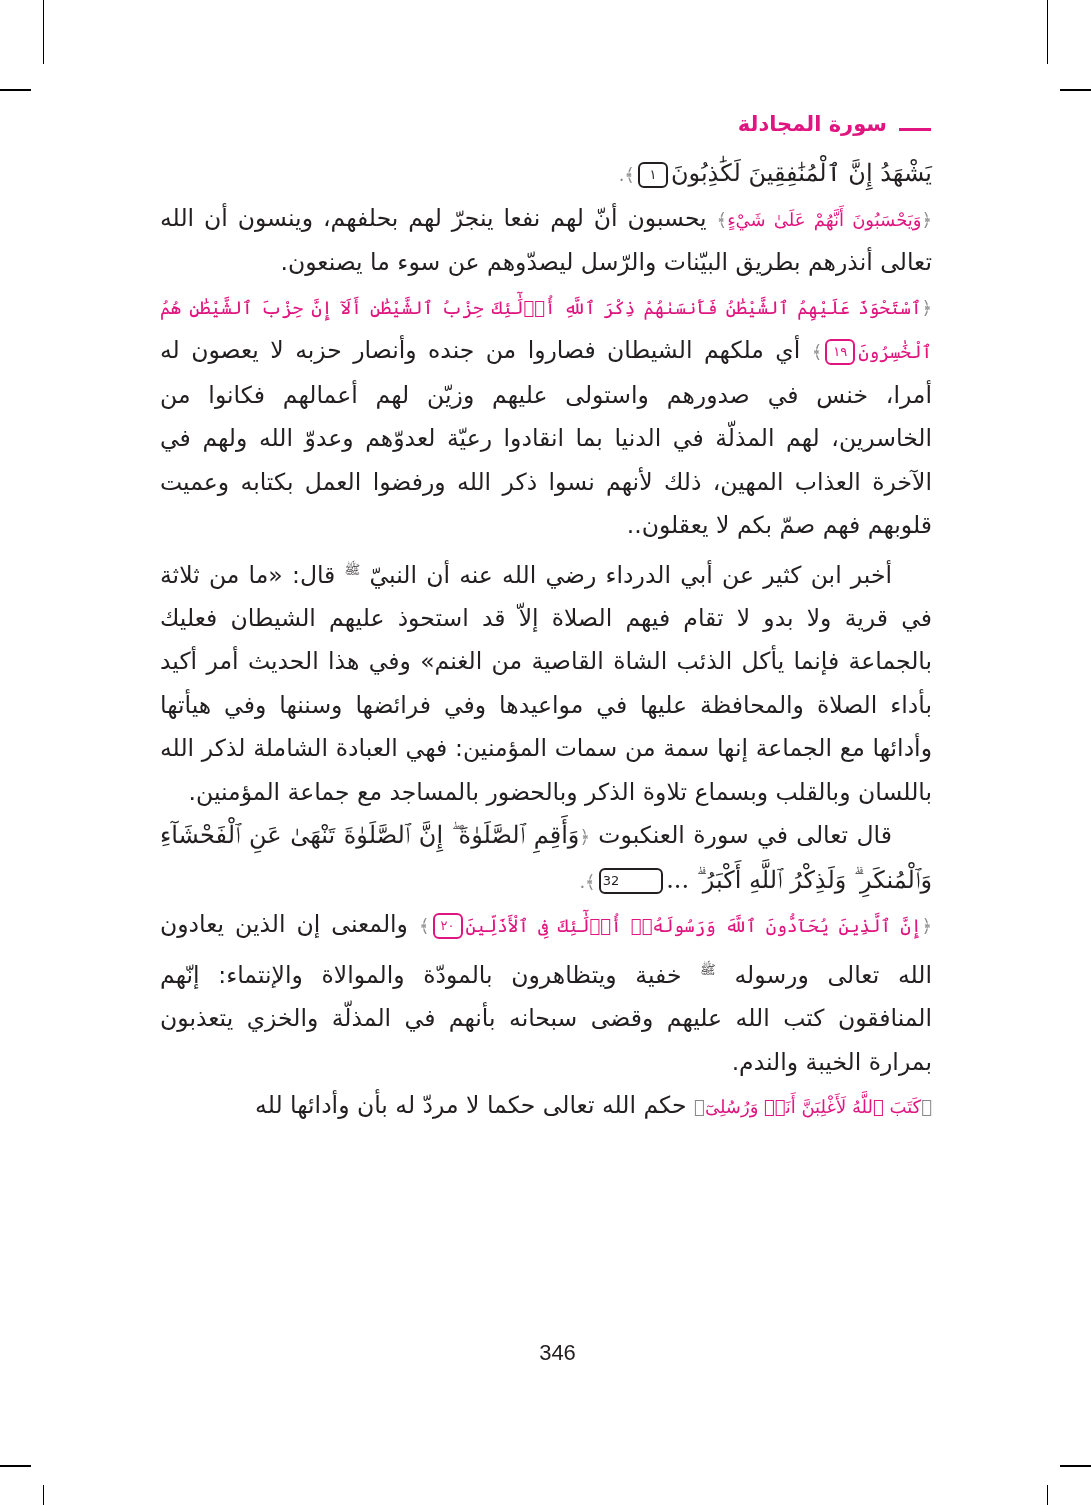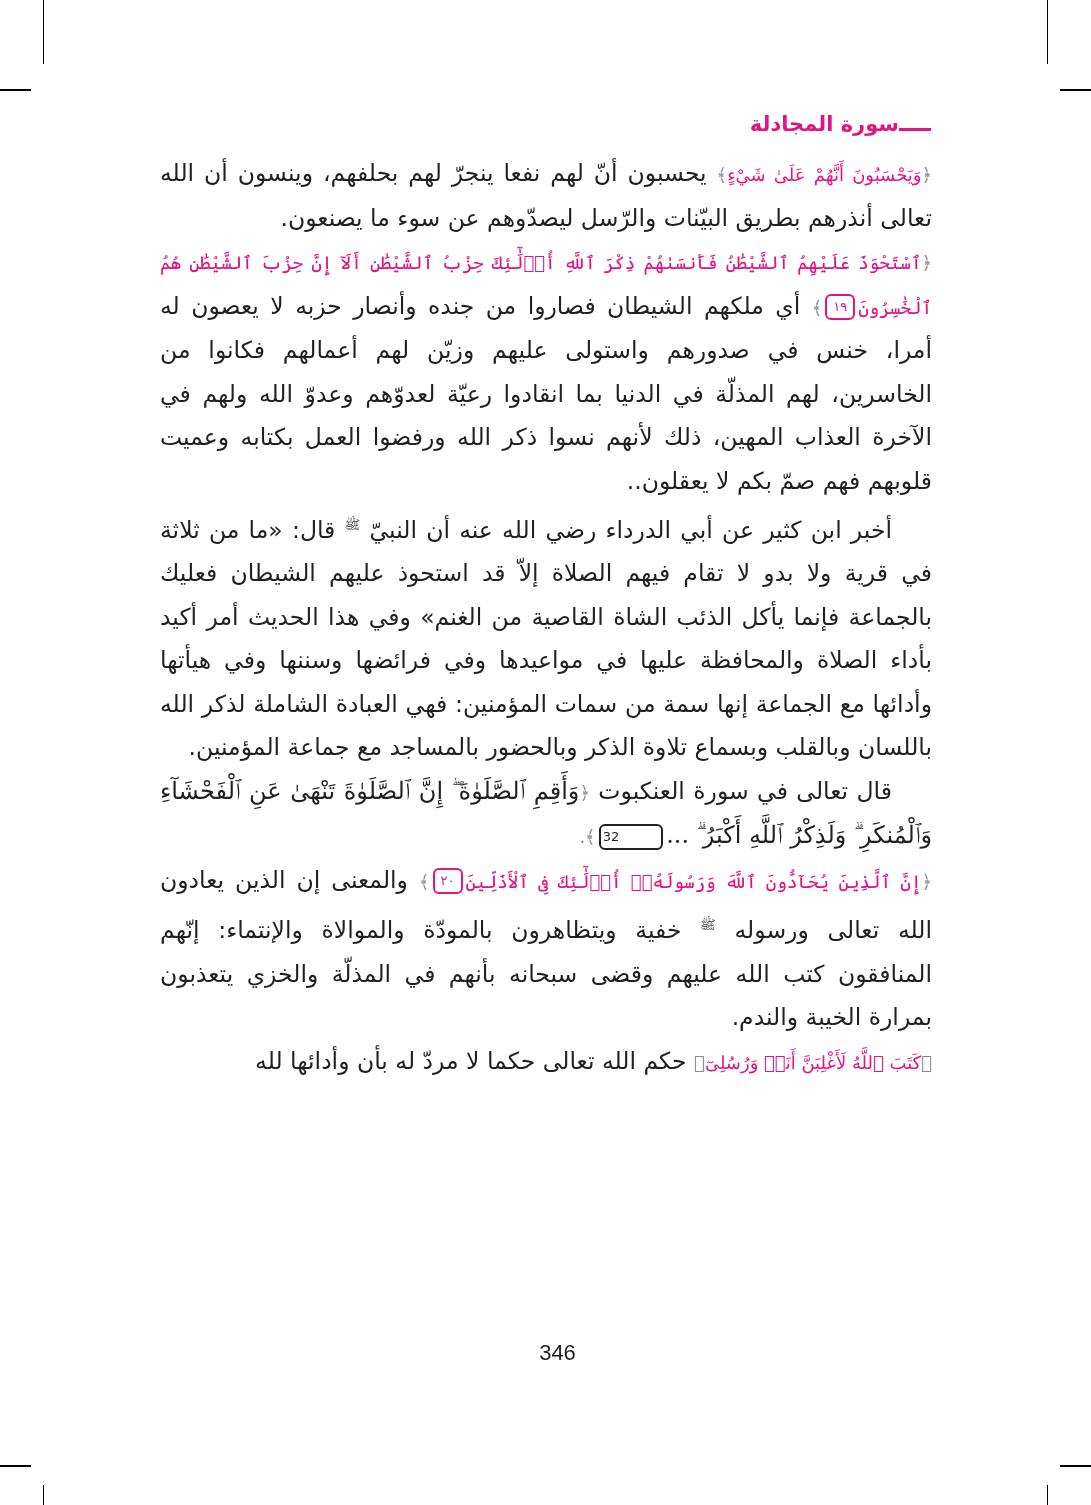--- a/index.html
+++ b/index.html
@@ -1,20 +1,20 @@
 <!DOCTYPE html>
 <html style="--accent: #E0157F;"><head>
   <meta charset="utf-8">
   <style>
     html, body { margin: 0; padding: 0; background: #ffffff; }
     body { width: 1091px; height: 1505px; position: relative; overflow: hidden;
            font-family: "DejaVu Sans", sans-serif; color: #231f20; }
     .crop { position: absolute; background: #000; }
     .header { position: absolute; top: 112px; right: 160px; display: flex; align-items: center;
-              direction: rtl; color: var(--accent); font-size: 21px; font-weight: bold; }
+              direction: rtl; gap: 12px; color: var(--accent); font-size: 21px; font-weight: bold; }
     .header .rule { width: 32px; height: 3px; background: var(--accent); margin-top: 10px; }
     .content { position: absolute; top: 152px; left: 160px; width: 772px; direction: rtl;
                text-align: justify; font-size: 23.5px; line-height: 43.5px; }
     .content p { margin: 0; }
     .indent { text-indent: 40px; }
     .q { color: var(--accent); font-family: "DejaVu Serif", serif; font-size: 18px; }
     .qk { color: #231f20; font-family: "DejaVu Serif", serif; font-size: 24px; }
     .br { color: #888; font-size: 18px; }
     .vnum { display: inline-block; min-width: 22px; height: 22px; padding: 0 2px; line-height: 22px;
             text-align: center; font-size: 13px; border: 2px solid var(--accent); border-radius: 6px;
@@ -35,20 +35,21 @@
 <div class="crop" style="left:43px;top:1485px;width:1px;height:20px;"></div>
 <div class="crop" style="left:1060px;top:1465px;width:31px;height:2px;"></div>
 <div class="crop" style="left:1047px;top:1485px;width:1px;height:20px;"></div>
 
 <div class="header">
   <span class="rule"></span>
   <span>سورة المجادلة</span>
 </div>
 
 <div class="content" id="content">
+    <p><span class="qk">يَشْهَدُ إِنَّ ٱلْمُنَٰفِقِينَ لَكَٰذِبُونَ</span><span class="vnum black">١</span><span class="br q">﴾.</span></p>
     <p><span class="br q">﴿</span><span class="q">وَيَحْسَبُونَ أَنَّهُمْ عَلَىٰ شَيْءٍ</span><span class="br q">﴾</span><span> يحسبون أنّ لهم نفعا ينجرّ لهم بحلفهم، وينسون أن الله تعالى أنذرهم بطريق البيّنات والرّسل ليصدّوهم عن سوء ما يصنعون.</span></p>
     <p><span class="br q">﴿</span><span class="q">ٱسْتَحْوَذَ عَلَيْهِمُ ٱلشَّيْطَٰنُ فَأَنسَىٰهُمْ ذِكْرَ ٱللَّهِ أُو۟لَٰٓئِكَ حِزْبُ ٱلشَّيْطَٰنِ أَلَآ إِنَّ حِزْبَ ٱلشَّيْطَٰنِ هُمُ ٱلْخَٰسِرُونَ</span><span class="vnum">١٩</span><span class="br q">﴾</span><span> أي ملكهم الشيطان فصاروا من جنده وأنصار حزبه لا يعصون له أمرا، خنس في صدورهم واستولى عليهم وزيّن لهم أعمالهم فكانوا من الخاسرين، لهم المذلّة في الدنيا بما انقادوا رعيّة لعدوّهم وعدوّ الله ولهم في الآخرة العذاب المهين، ذلك لأنهم نسوا ذكر الله ورفضوا العمل بكتابه وعميت قلوبهم فهم صمّ بكم لا يعقلون..</span></p>
     <p class="indent"><span>أخبر ابن كثير عن أبي الدرداء رضي الله عنه أن النبيّ </span><span class="saw">ﷺ</span><span> قال: «ما من ثلاثة في قرية ولا بدو لا تقام فيهم الصلاة إلاّ قد استحوذ عليهم الشيطان فعليك بالجماعة فإنما يأكل الذئب الشاة القاصية من الغنم» وفي هذا الحديث أمر أكيد بأداء الصلاة والمحافظة عليها في مواعيدها وفي فرائضها وسننها وفي هيأتها وأدائها مع الجماعة إنها سمة من سمات المؤمنين: فهي العبادة الشاملة لذكر الله باللسان وبالقلب وبسماع تلاوة الذكر وبالحضور بالمساجد مع جماعة المؤمنين.</span></p>
     <p class="indent"><span>قال تعالى في سورة العنكبوت </span><span class="br q">﴿</span><span class="qk">وَأَقِمِ ٱلصَّلَوٰةَ ۖ إِنَّ ٱلصَّلَوٰةَ تَنْهَىٰ عَنِ ٱلْفَحْشَآءِ وَٱلْمُنكَرِ ۗ وَلَذِكْرُ ٱللَّهِ أَكْبَرُ ۗ ...</span><span class="vnum black">32</span><span class="br q">﴾.</span></p>
     <p><span class="br q">﴿</span><span class="q">إِنَّ ٱلَّذِينَ يُحَآدُّونَ ٱللَّهَ وَرَسُولَهُۥٓ أُو۟لَٰٓئِكَ فِى ٱلْأَذَلِّينَ</span><span class="vnum">٢٠</span><span class="br q">﴾</span><span> والمعنى إن الذين يعادون الله تعالى ورسوله </span><span class="saw">ﷺ</span><span> خفية ويتظاهرون بالمودّة والموالاة والإنتماء: إنّهم المنافقون كتب الله عليهم وقضى سبحانه بأنهم في المذلّة والخزي يتعذبون بمرارة الخيبة والندم.</span></p>
     <p><span class="br q">﴿</span><span class="q">كَتَبَ ٱللَّهُ لَأَغْلِبَنَّ أَنَا۠ وَرُسُلِىٓ</span><span class="br q">﴾</span><span> حكم الله تعالى حكما لا مردّ له بأن وأدائها لله</span></p>
   </div>
 
 <div class="pagenum">346</div>
 

